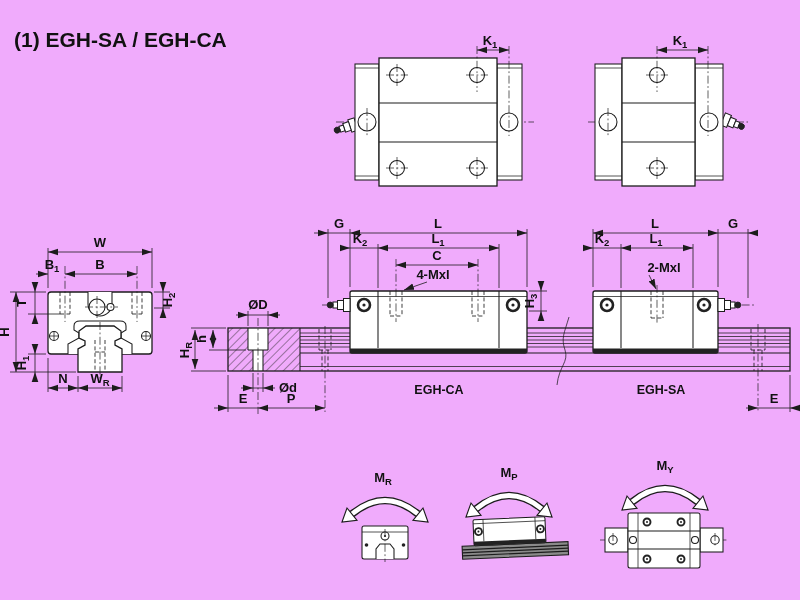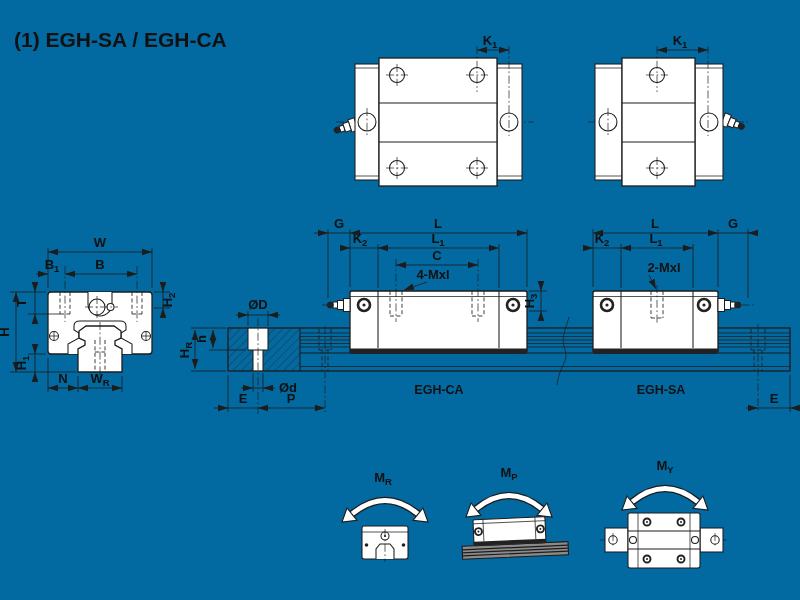--- a/index.html
+++ b/index.html
@@ -1,16 +1,16 @@
 <!DOCTYPE html>
 <html><head>
 <meta charset="utf-8">
 <style>
   html,body{margin:0;padding:0;background:#fff;}
-  .stage{position:relative;width:800px;height:600px;background:#0369a1;overflow:hidden;
+  .stage{position:relative;width:800px;height:600px;background:#f0abfc;overflow:hidden;
          font-family:"Liberation Sans",sans-serif;}
   svg{display:block}
   
   .ol  {stroke:#1c1c1c;stroke-width:1.3;fill:none;}
   .ol2 {stroke:#1c1c1c;stroke-width:1.05;fill:none;}
   .thin{stroke:#1c1c1c;stroke-width:0.75;fill:none;}
   .wf  {fill:#ffffff;}
   .dim {stroke:#1c1c1c;stroke-width:0.8;fill:none;}
   .hid {stroke:#1c1c1c;stroke-width:0.85;fill:none;stroke-dasharray:4 2.4;}
   .cl  {stroke:#1c1c1c;stroke-width:0.7;fill:none;stroke-dasharray:8 2.5 1.8 2.5;}

